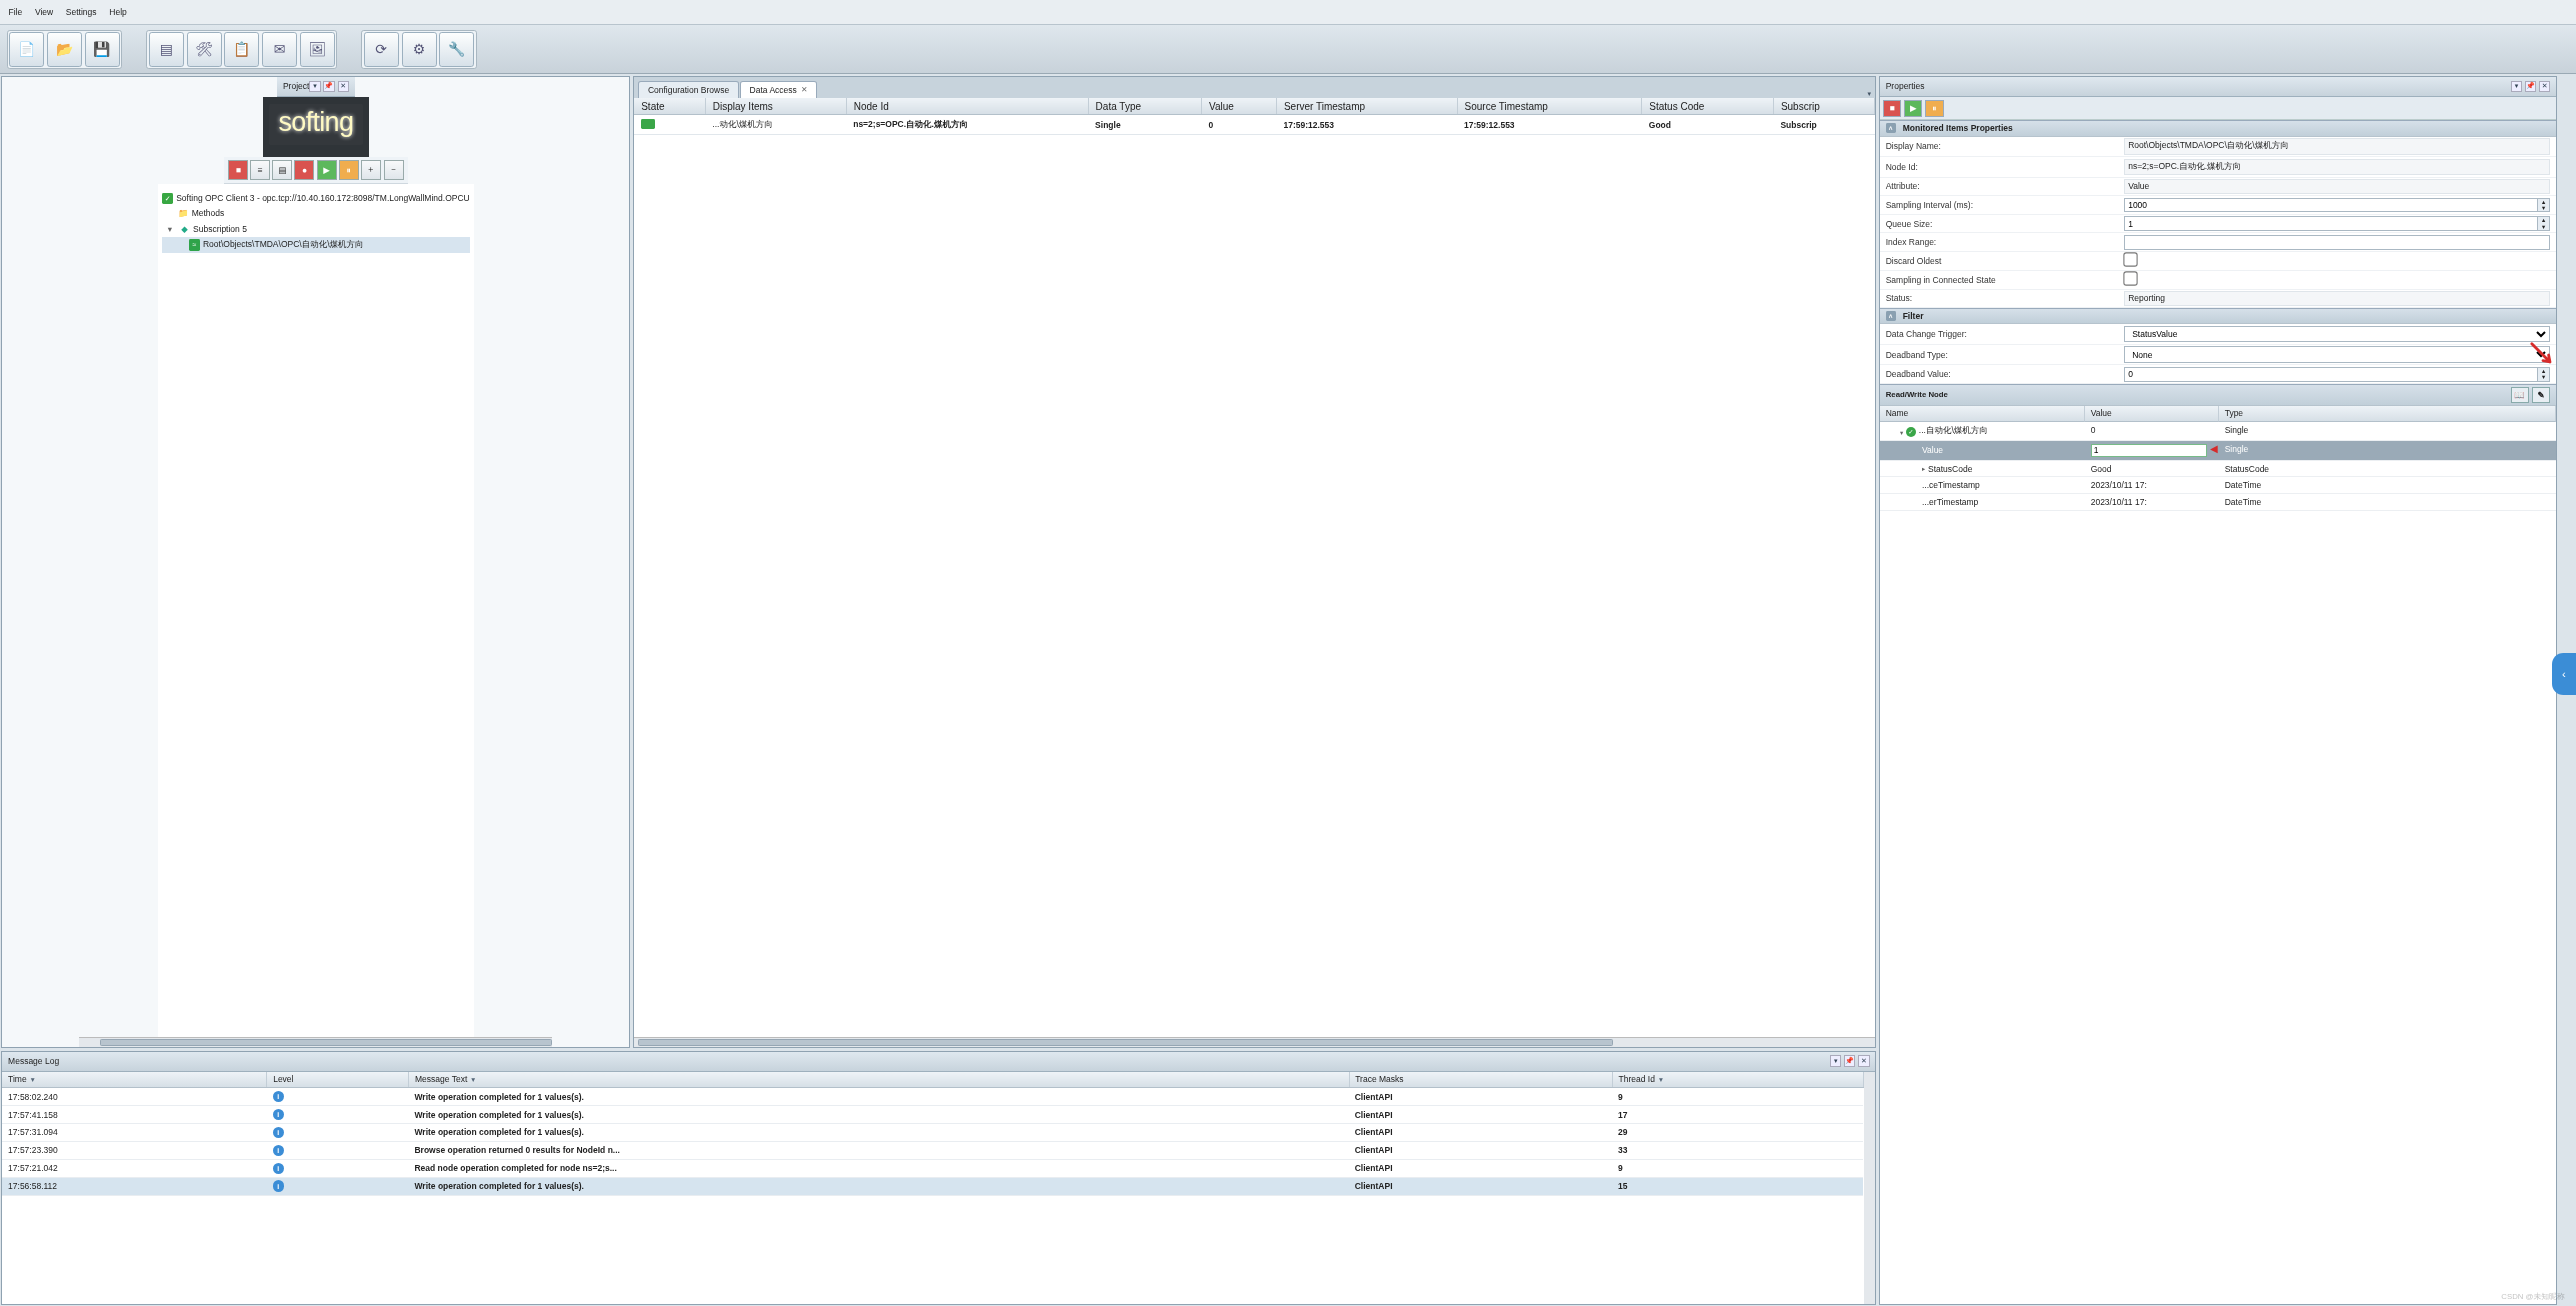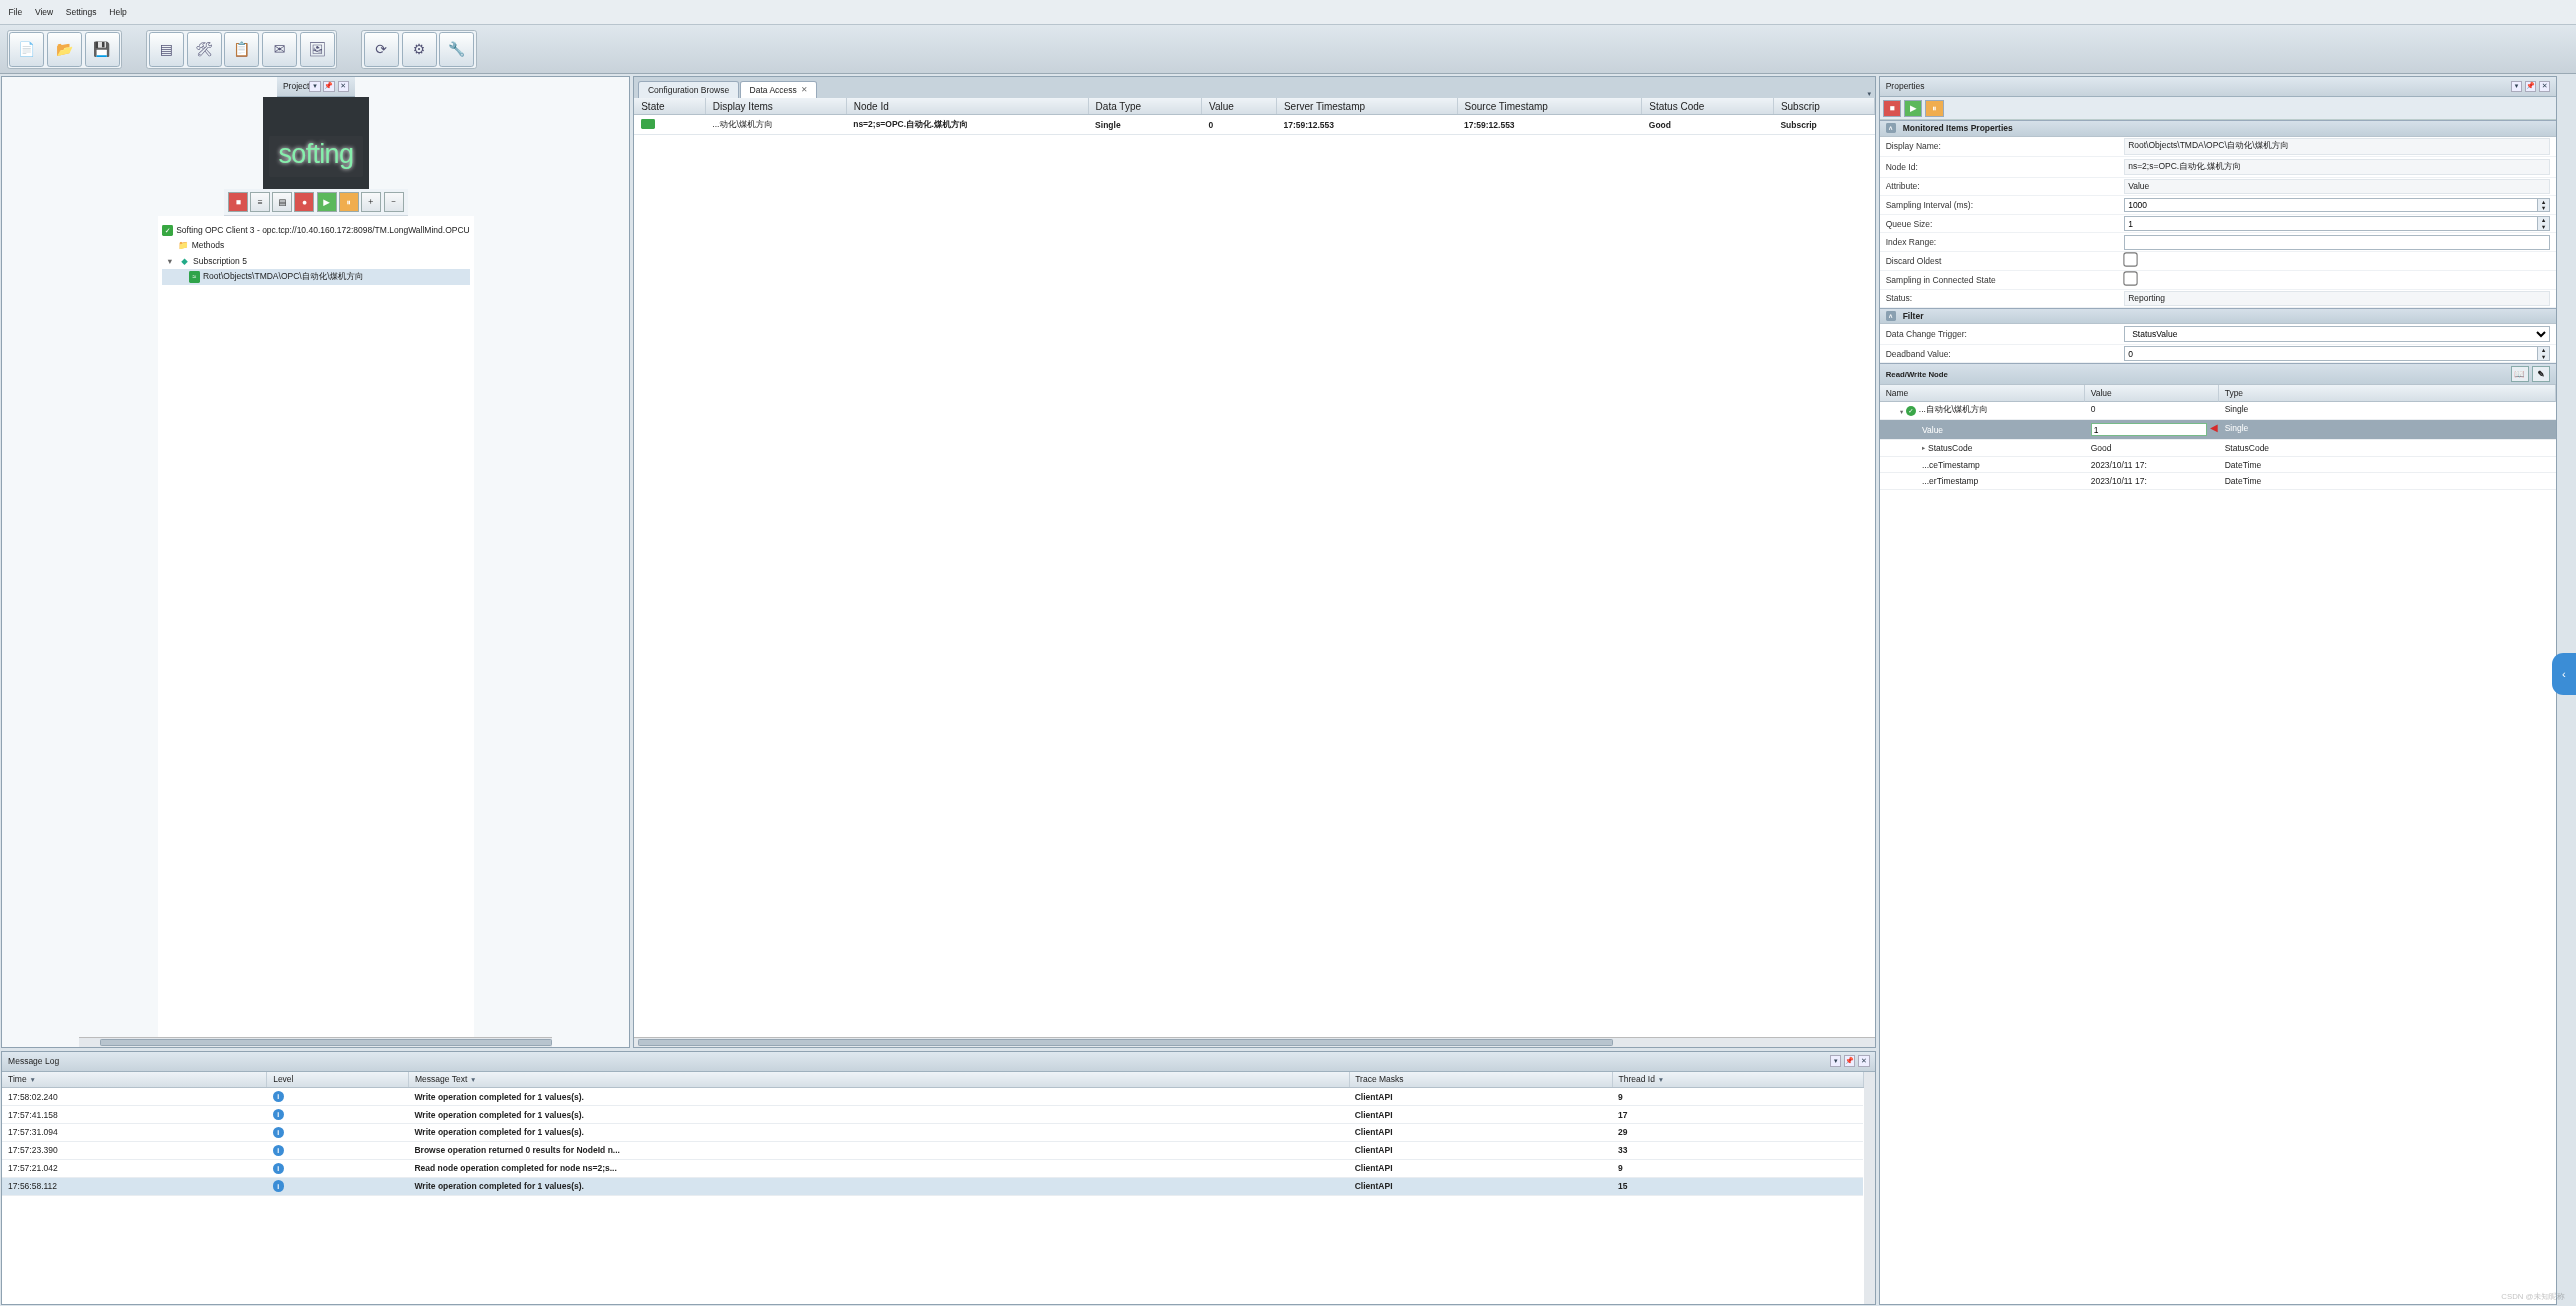--- a/index.html
+++ b/index.html
@@ -24,21 +24,21 @@
   .log-panel     { grid-column: 1 / span 2; grid-row: 2; }
 
   .panel { display: flex; flex-direction: column; border: 0.7px solid #8fa2b1; background: #f5f8fa; min-width: 0; min-height: 0; }
   .panel-header { display: flex; align-items: center; justify-content: space-between; padding: 2.1px 5.7px; background: linear-gradient(#dfe8ef,#c7d3dc); border-bottom: 0.7px solid #9eb0bd; font-size: 8.5px; font-weight: 500; height: 20px; }
   .panel-controls { display:flex; gap:2.8px; }
   .panel-controls span { width:11.3px; height:11.3px; display:inline-flex; align-items:center; justify-content:center; font-size:7px; color:#345; border:0.7px solid #aab; background:#eef; }
 
   
   .project-body { flex:1; background:#fff; overflow:auto; padding:2.8px 4.2px; }
   .logo { padding:7px 5.7px 12.7px; }
-  .logo-text { font-family: Arial; font-weight:300; font-size:27px; color:#86efac; text-shadow:0 0 4.2px #fff; background:#34383c; padding:2.8px 10px 7px; display:inline-block; border-radius:1.4px; letter-spacing:-0.7px;margin-top:32px;}
+  .logo-text { font-family: Arial; font-weight:300; font-size:27px; color:#fef9c3; text-shadow:0 0 4.2px #fff; background:#34383c; padding:2.8px 10px 7px; display:inline-block; border-radius:1.4px; letter-spacing:-0.7px;}
   .tree-tools { display:flex; gap:2.1px; padding:2.8px 1.4px; }
   .tree-tool { width:20px; height:20px; border:0.7px solid #9aa; background:linear-gradient(#f8f9fa,#e0e6eb); display:inline-flex; align-items:center; justify-content:center; font-size:8.5px; }
   .tree-tool.red { background:#d9534f; color:#fff; }
   .tree-tool.green{ background:#5cb85c; color:#fff; }
   .tree-tool.yellow{ background:#f0ad4e; color:#fff; }
   .tree-right { margin-left:auto; display:flex; gap:2.8px; }
   .tree { padding-top:4.2px; font-size:8.5px; line-height:15.5px; }
   .tree-node { display:flex; align-items:center; gap:2.8px; white-space:nowrap; }
   .tree-indent { display:inline-block; }
   .ic { width:11.3px; height:11.3px; display:inline-flex; align-items:center; justify-content:center; font-size:8.5px; }
@@ -328,20 +328,29 @@
           </div>
 
         <div class="section-head">
           <span class="collapse-icon">˄</span>
           <span>Filter</span>
         </div>
         <div class="prop-row">
             <label>Data Change Trigger:</label>
           <div class="prop-val"><select><option>StatusValue</option></select></div>
           </div>
+        <div class="prop-row" style="position:relative;">
+            <label>Deadband Type:</label>
+          <div class="prop-val"><select><option>None</option></select></div>
+          <div class="red-arrow2" style="right:-1.4px; top:-4.2px;">
+            <svg viewBox="0 0 40 40">
+                <path d="M4 4 L30 30 M30 30 L20 28 M30 30 L28 20" stroke="#d62b2b" stroke-width="4" fill="none" stroke-linecap="round"></path>
+              </svg>
+          </div>
+        </div>
         <div class="prop-row">
             <label>Deadband Value:</label>
           <div class="prop-val">
               <div class="spin">
                 <input type="text" value="0" style="">
                 <div class="sb">
                   <span>▲</span>
                   <span>▼</span>
                 </div>
               </div>

